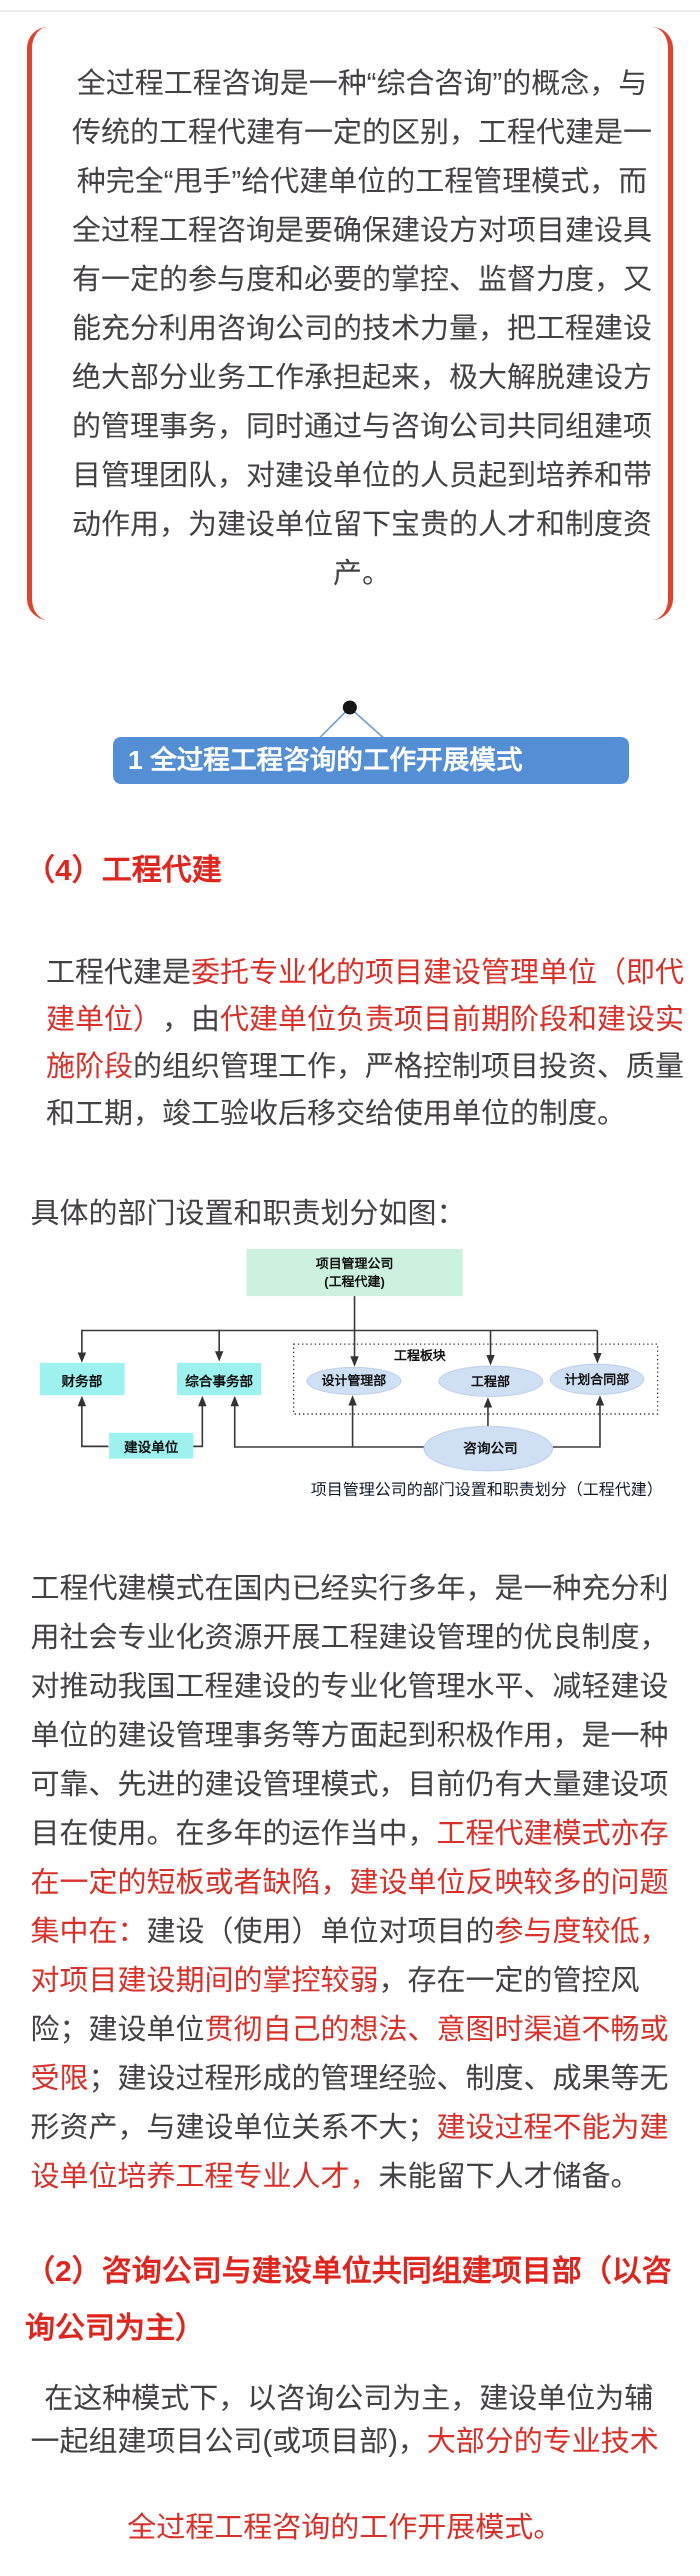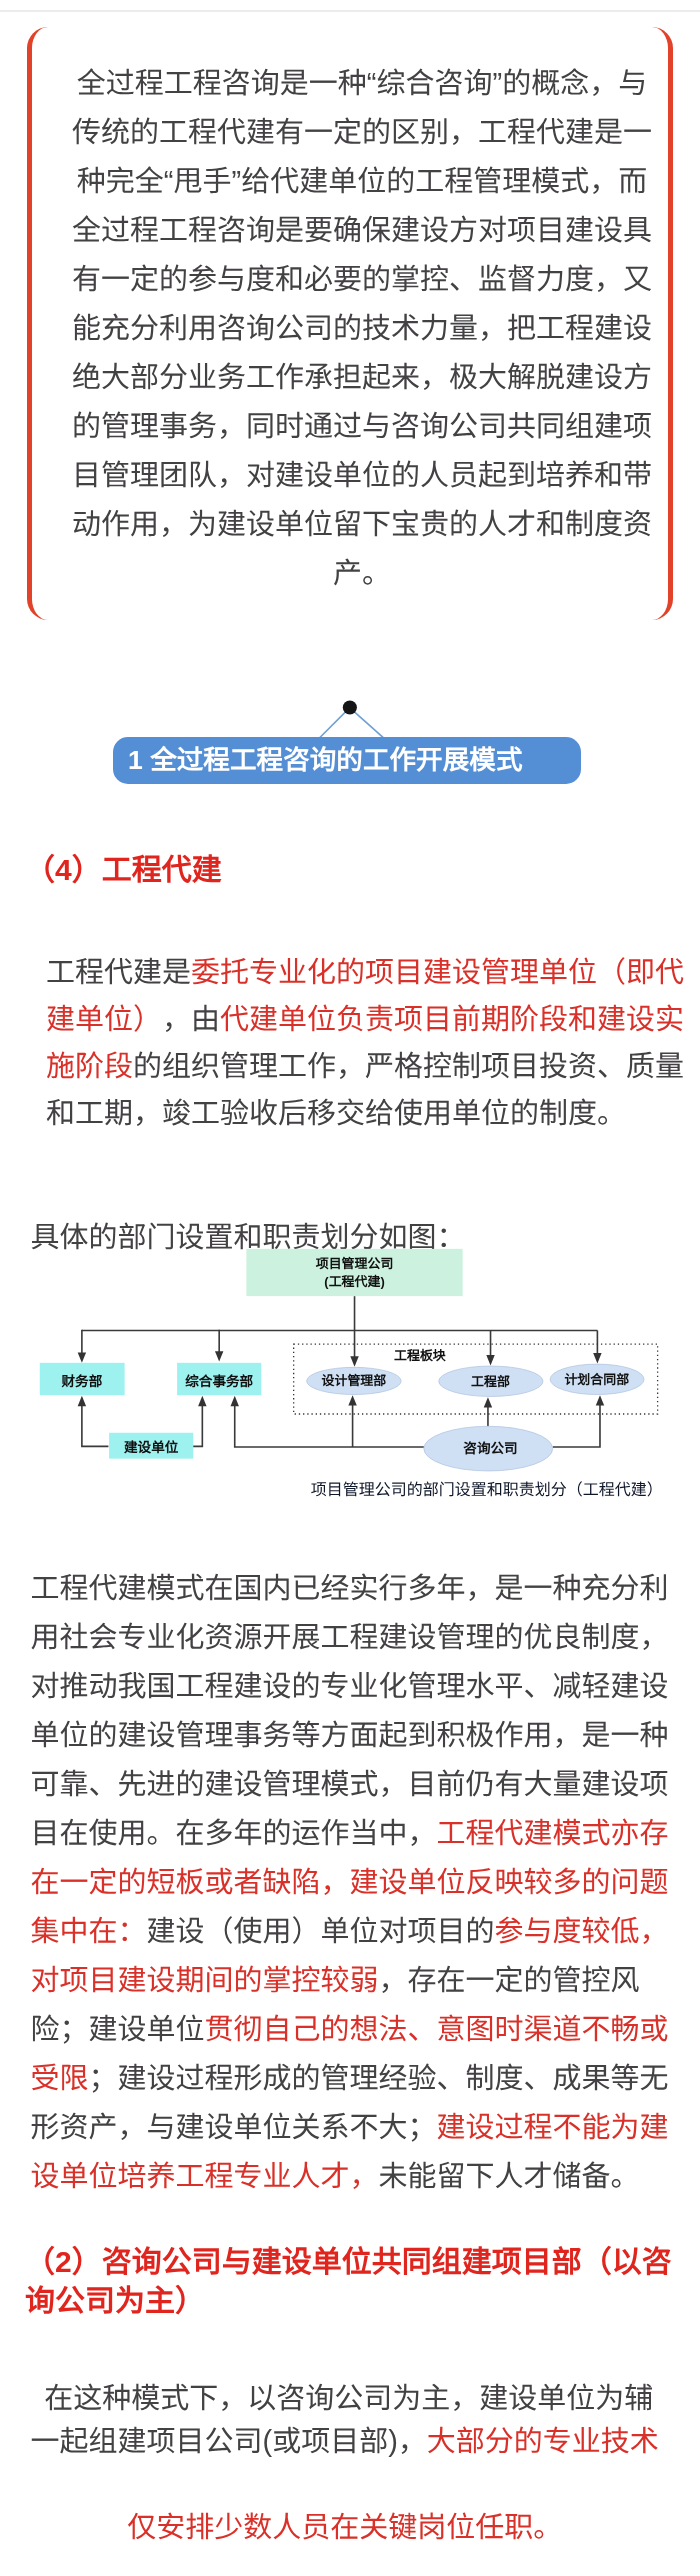--- a/index.html
+++ b/index.html
@@ -17,27 +17,27 @@
 <div class="abs" style="top:27px;left:27px;width:646px;height:593px;box-sizing:border-box;border-left:5.8px solid #e2412a;border-right:5.8px solid #e2412a;border-radius:21px;text-align:center;">
 <div class="bt" style="padding:32px 0 0 24px;">全过程工程咨询是一种“综合咨询”的概念，与<br>传统的工程代建有一定的区别，工程代建是一<br>种完全“甩手”给代建单位的工程管理模式，而<br>全过程工程咨询是要确保建设方对项目建设具<br>有一定的参与度和必要的掌控、监督力度，又<br>能充分利用咨询公司的技术力量，把工程建设<br>绝大部分业务工作承担起来，极大解脱建设方<br>的管理事务，同时通过与咨询公司共同组建项<br>目管理团队，对建设单位的人员起到培养和带<br>动作用，为建设单位留下宝贵的人才和制度资<br>产。</div>
 </div>
 
 <svg class="abs" style="top:694px;left:279px" width="143" height="45" viewBox="0 0 220 70">
 <line x1="105" y1="25" x2="62" y2="68" stroke="#6f9fd4" stroke-width="2.5"></line>
 <line x1="113" y1="25" x2="161" y2="68" stroke="#6f9fd4" stroke-width="2.5"></line>
 <circle cx="109" cy="21" r="11" fill="#151515"></circle>
 </svg>
 
-<div class="abs" style="top:737px;left:113px;width:468px;height:47px;background:#548ed4;border-radius:15px;color:#ffffff;font-size:26.6px;font-weight:bold;line-height:47px;padding-left:15px;box-sizing:border-box;">1&nbsp;全过程工程咨询的工作开展模式</div>
+<div class="abs" style="top:737px;left:113px;width:516px;height:47px;background:#548ed4;border-radius:8px;color:#ffffff;font-size:26.6px;font-weight:bold;line-height:47px;padding-left:15px;box-sizing:border-box;">1&nbsp;全过程工程咨询的工作开展模式</div>
 
 <div class="abs hd" style="top:845px;left:25px;">（4）工程代建</div>
 
 <div class="abs bt" style="top:949px;left:46px;line-height:47px;">工程代建是<span class="red">委托专业化的项目建设管理单位（即代</span><br><span class="red">建单位）</span>，由<span class="red">代建单位负责项目前期阶段和建设实</span><br><span class="red">施阶段</span>的组织管理工作，严格控制项目投资、质量<br>和工期，竣工验收后移交给使用单位的制度。</div>
 
-<div class="abs bt" style="top:1189px;left:30.5px;margin-top:24px;">具体的部门设置和职责划分如图：</div>
+<div class="abs bt" style="top:1189px;left:30.5px;">具体的部门设置和职责划分如图：</div>
 
 <svg class="abs" style="top:1232px;left:0" width="700" height="272" viewBox="0 1900 1080 420">
 <defs>
 <marker id="ah" viewBox="0 0 12 12" refX="6" refY="10" markerWidth="12" markerHeight="12" orient="auto-start-reverse" markerUnits="userSpaceOnUse">
         <path d="M6 12 L0 0 L12 0 Z" fill="#3a3a3a"></path>
       </marker>
 </defs>
 
 <g stroke="#3a3a3a" stroke-width="2.5" fill="none">
 <path d="M547 1999 L547 2052"></path>
@@ -91,16 +91,16 @@
 <text x="546" y="2137" font-size="20" font-weight="bold" fill="#111" text-anchor="middle">设计管理部</text>
 <text x="757" y="2138" font-size="20" font-weight="bold" fill="#111" text-anchor="middle">工程部</text>
 <text x="921" y="2135" font-size="20" font-weight="bold" fill="#111" text-anchor="middle">计划合同部</text>
 <text x="757" y="2242" font-size="21" font-weight="bold" fill="#111" text-anchor="middle">咨询公司</text>
 </svg>
 
 <div class="abs" style="top:1478px;left:5.8px;width:657px;text-align:right;font-size:16px;line-height:23px;color:#0f172a;font-family:serif;">项目管理公司的部门设置和职责划分（工程代建）</div>
 
 <div class="abs bt" style="top:1564px;left:30.5px;line-height:49px;">工程代建模式在国内已经实行多年，是一种充分利<br>用社会专业化资源开展工程建设管理的优良制度，<br>对推动我国工程建设的专业化管理水平、减轻建设<br>单位的建设管理事务等方面起到积极作用，是一种<br>可靠、先进的建设管理模式，目前仍有大量建设项<br>目在使用。在多年的运作当中，<span class="red">工程代建模式亦存</span><br><span class="red">在一定的短板或者缺陷，建设单位反映较多的问题</span><br><span class="red">集中在：</span>建设（使用）单位对项目的<span class="red">参与度较低，</span><br><span class="red">对项目建设期间的掌控较弱</span>，存在一定的管控风<br>险；建设单位<span class="red">贯彻自己的想法、意图时渠道不畅或</span><br><span class="red">受限</span>；建设过程形成的管理经验、制度、成果等无<br>形资产，与建设单位关系不大；<span class="red">建设过程不能为建</span><br><span class="red">设单位培养工程专业人才，</span>未能留下人才储备。</div>
 
-<div class="abs hd" style="top:2242px;left:25px;line-height:39px;">（2）咨询公司与建设单位共同组建项目部（以咨<br>询公司为主）</div>
+<div class="abs hd" style="top:2242px;left:25px;line-height:57px;">（2）咨询公司与建设单位共同组建项目部（以咨<br>询公司为主）</div>
 
-<div class="abs bt" style="top:2377px;left:30.5px;line-height:43px;text-align:center;">&nbsp;在这种模式下，以咨询公司为主，建设单位为辅<br>一起组建项目公司(或项目部)，<span class="red">大部分的专业技术</span><br><br><span class="red">仅安排少数人员在关键岗位任职。</span></div>
+<div class="abs bt" style="top:2377px;left:30.5px;line-height:43px;text-align:center;">&nbsp;在这种模式下，以咨询公司为主，建设单位为辅<br>一起组建项目公司(或项目部)，<span class="red">大部分的专业技术</span><br><br><span class="red">全过程工程咨询的工作开展模式。</span></div>
 
 
 </body></html>

